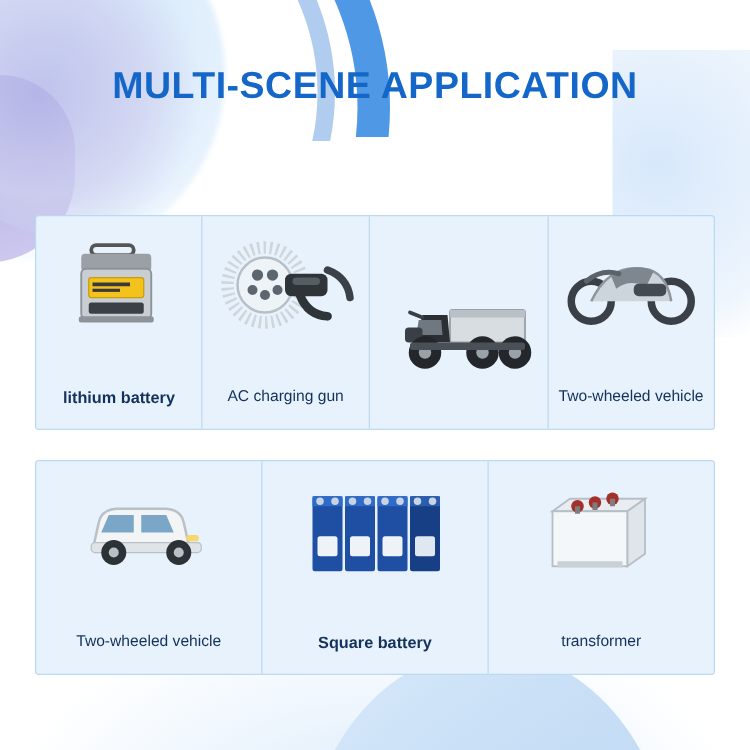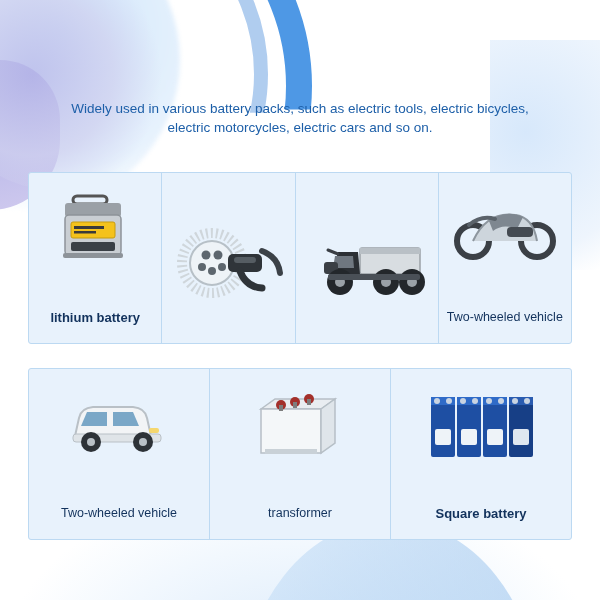--- a/index.html
+++ b/index.html
@@ -189,21 +189,21 @@
     <div class="bg-blob-a"></div>
     <div class="bg-purple-l"></div>
     <div class="bg-blob-b"></div>
     <div class="bg-swoosh"></div>
     <div class="bg-swoosh2"></div>
     <div class="bg-right"></div>
     <div class="bg-bottom"></div>
     <div class="bg-bottom-blue"></div>
   </div>
 
-  <div class="subtitle">Widely used in various battery packs, such as electric tools, electric bicycles, electric motorcycles, electric cars and so on.</div>
+  <div class="title">MULTI-SCENE APPLICATION</div>
 
   <div class="panel panel-1">
     <div class="cells">
 
       <div class="cell">
         <div class="thumb">
           <svg width="96" height="84" viewBox="0 0 96 84">
             <rect x="26" y="10" width="34" height="8" rx="4" fill="none" stroke="#555" stroke-width="3"></rect>
             <rect x="18" y="17" width="56" height="14" rx="3" fill="#9aa0a6"></rect>
             <rect x="18" y="29" width="56" height="40" rx="4" fill="#c9ced3"></rect>
@@ -228,20 +228,21 @@
             <circle cx="50" cy="34" r="4.5" fill="#5d666e"></circle>
             <circle cx="34" cy="46" r="4" fill="#5d666e"></circle>
             <circle cx="44" cy="50" r="4" fill="#5d666e"></circle>
             <circle cx="54" cy="46" r="4" fill="#5d666e"></circle>
             <rect x="60" y="33" width="34" height="18" rx="5" fill="#2f3439"></rect>
             <rect x="66" y="36" width="22" height="6" rx="3" fill="#565d63"></rect>
             <path d="M72 50 q6 16 22 17" stroke="#2f3439" stroke-width="7" fill="none" stroke-linecap="round"></path>
             <path d="M94 30 q16 6 18 22" stroke="#3b4147" stroke-width="6" fill="none" stroke-linecap="round"></path>
           </svg>
         </div>
+        <div class="caption">AC charging gun</div>
       </div>
 
       <div class="cell">
         <div class="thumb">
           <svg width="130" height="86" viewBox="0 0 130 86">
             <rect x="58" y="28" width="60" height="26" rx="2" fill="#d8dde1" stroke="#9aa1a7" stroke-width="1.5"></rect>
             <rect x="58" y="28" width="60" height="6" fill="#b9c0c6"></rect>
             <path d="M30 54 l6 -22 h20 l2 22 z" fill="#2b2f34"></path>
             <path d="M33 36 h18 l1 12 h-21 z" fill="#6f7780"></path>
             <rect x="22" y="42" width="14" height="12" rx="3" fill="#3a3f45"></rect>
@@ -287,38 +288,20 @@
             <circle cx="32" cy="58" r="10" fill="#2d3237"></circle>
             <circle cx="32" cy="58" r="4" fill="#b9c0c6"></circle>
             <circle cx="84" cy="58" r="10" fill="#2d3237"></circle>
             <circle cx="84" cy="58" r="4" fill="#b9c0c6"></circle>
             <rect x="90" y="44" width="10" height="5" rx="2" fill="#f5d76e"></rect>
           </svg>
         </div>
         <div class="caption">Two-wheeled vehicle</div>
       </div>
 
-
-      <div class="cell">
-        <div class="thumb">
-          <svg width="110" height="82" viewBox="0 0 110 82">
-            <path d="M16 26 l14 -10 h60 l-14 10 z" fill="#e9edf1" stroke="#b6bfc6" stroke-width="1.5"></path>
-            <rect x="16" y="26" width="60" height="44" fill="#f4f7f9" stroke="#b6bfc6" stroke-width="1.5"></rect>
-            <path d="M76 26 l14 -10 v44 l-14 10 z" fill="#dfe5ea" stroke="#b6bfc6" stroke-width="1.5"></path>
-            <circle cx="36" cy="22" r="5" fill="#a3302b"></circle>
-            <circle cx="50" cy="19" r="5" fill="#a3302b"></circle>
-            <circle cx="64" cy="16" r="5" fill="#a3302b"></circle>
-            <rect x="34" y="22" width="4" height="6" fill="#7d7d7d"></rect>
-            <rect x="48" y="19" width="4" height="6" fill="#7d7d7d"></rect>
-            <rect x="62" y="16" width="4" height="6" fill="#7d7d7d"></rect>
-            <rect x="20" y="66" width="52" height="5" fill="#c9d1d7"></rect>
-          </svg>
-        </div>
-        <div class="caption">transformer</div>
-      </div>
 
       <div class="cell">
         <div class="thumb">
           <svg width="120" height="86" viewBox="0 0 120 86">
             <g>
               <rect x="10" y="16" width="24" height="60" rx="2" fill="#1e4fa3"></rect>
               <rect x="10" y="16" width="24" height="8" fill="#2f6bc8"></rect>
               <rect x="36" y="16" width="24" height="60" rx="2" fill="#1e4fa3"></rect>
               <rect x="36" y="16" width="24" height="8" fill="#2f6bc8"></rect>
               <rect x="62" y="16" width="24" height="60" rx="2" fill="#1e4fa3"></rect>
@@ -336,16 +319,34 @@
               <circle cx="68" cy="20" r="3" fill="#c9d4e2"></circle>
               <circle cx="80" cy="20" r="3" fill="#c9d4e2"></circle>
               <circle cx="94" cy="20" r="3" fill="#c9d4e2"></circle>
               <circle cx="106" cy="20" r="3" fill="#c9d4e2"></circle>
             </g>
           </svg>
         </div>
         <div class="caption bold">Square battery</div>
       </div>
 
+      <div class="cell">
+        <div class="thumb">
+          <svg width="110" height="82" viewBox="0 0 110 82">
+            <path d="M16 26 l14 -10 h60 l-14 10 z" fill="#e9edf1" stroke="#b6bfc6" stroke-width="1.5"></path>
+            <rect x="16" y="26" width="60" height="44" fill="#f4f7f9" stroke="#b6bfc6" stroke-width="1.5"></rect>
+            <path d="M76 26 l14 -10 v44 l-14 10 z" fill="#dfe5ea" stroke="#b6bfc6" stroke-width="1.5"></path>
+            <circle cx="36" cy="22" r="5" fill="#a3302b"></circle>
+            <circle cx="50" cy="19" r="5" fill="#a3302b"></circle>
+            <circle cx="64" cy="16" r="5" fill="#a3302b"></circle>
+            <rect x="34" y="22" width="4" height="6" fill="#7d7d7d"></rect>
+            <rect x="48" y="19" width="4" height="6" fill="#7d7d7d"></rect>
+            <rect x="62" y="16" width="4" height="6" fill="#7d7d7d"></rect>
+            <rect x="20" y="66" width="52" height="5" fill="#c9d1d7"></rect>
+          </svg>
+        </div>
+        <div class="caption">transformer</div>
+      </div>
+
     </div>
   </div>
 
 </div>
 
 </body></html>

